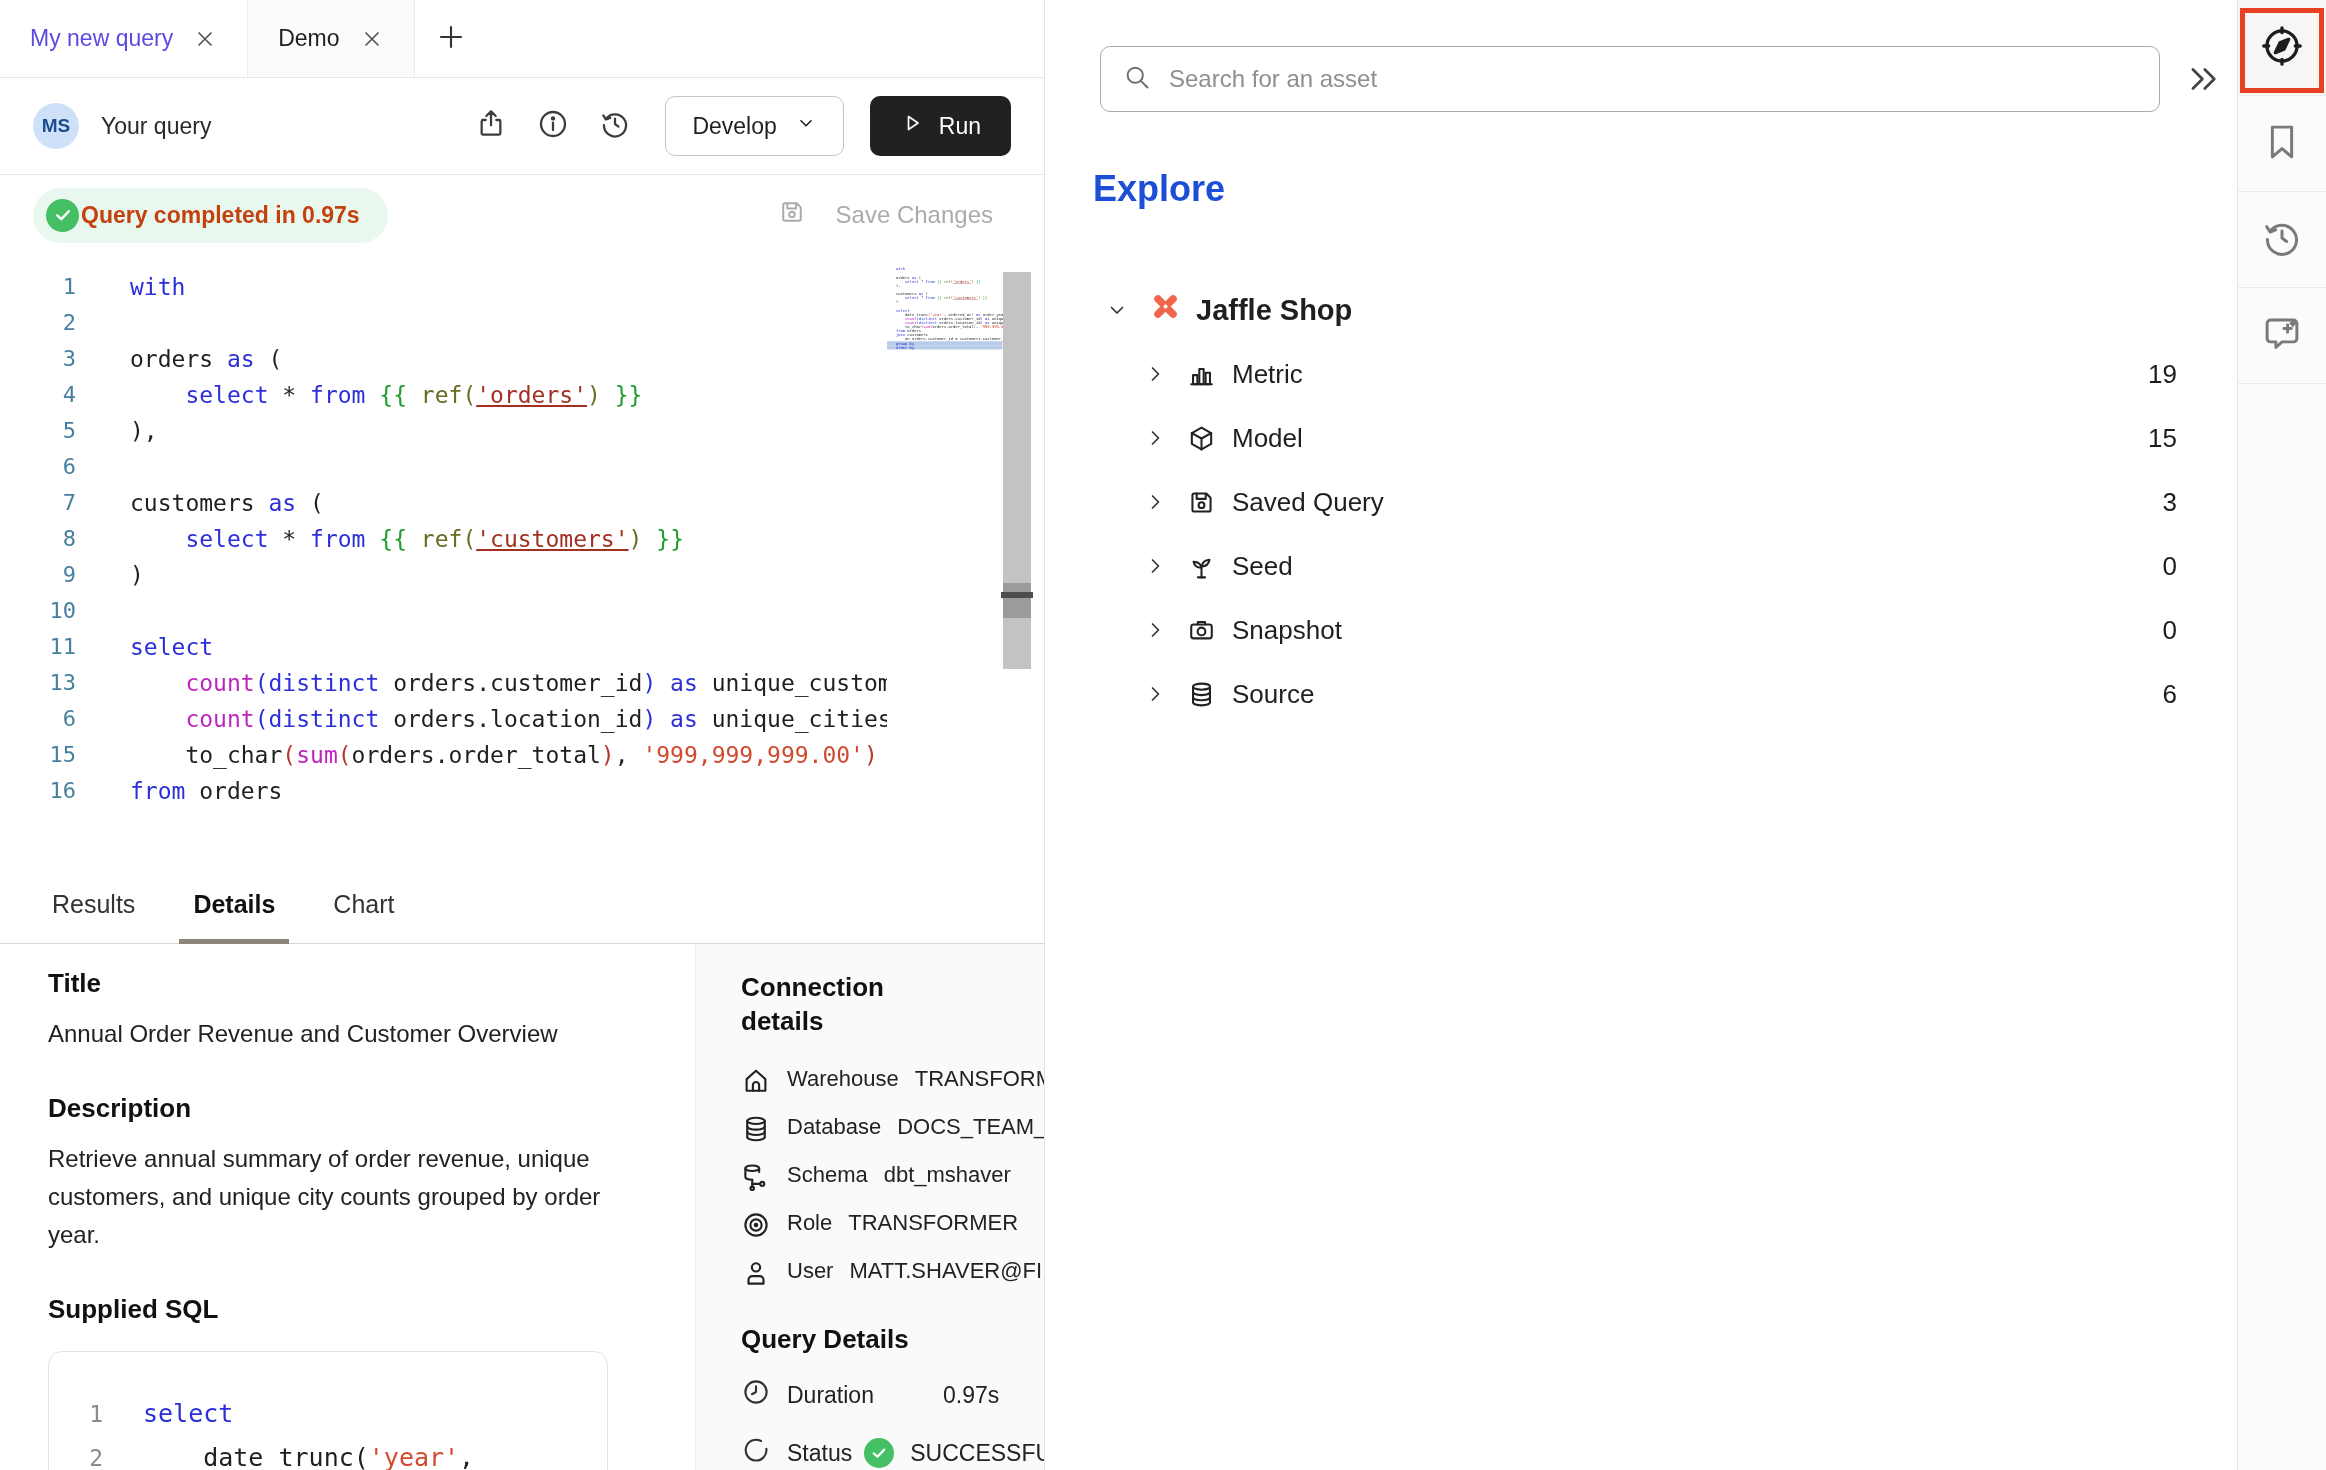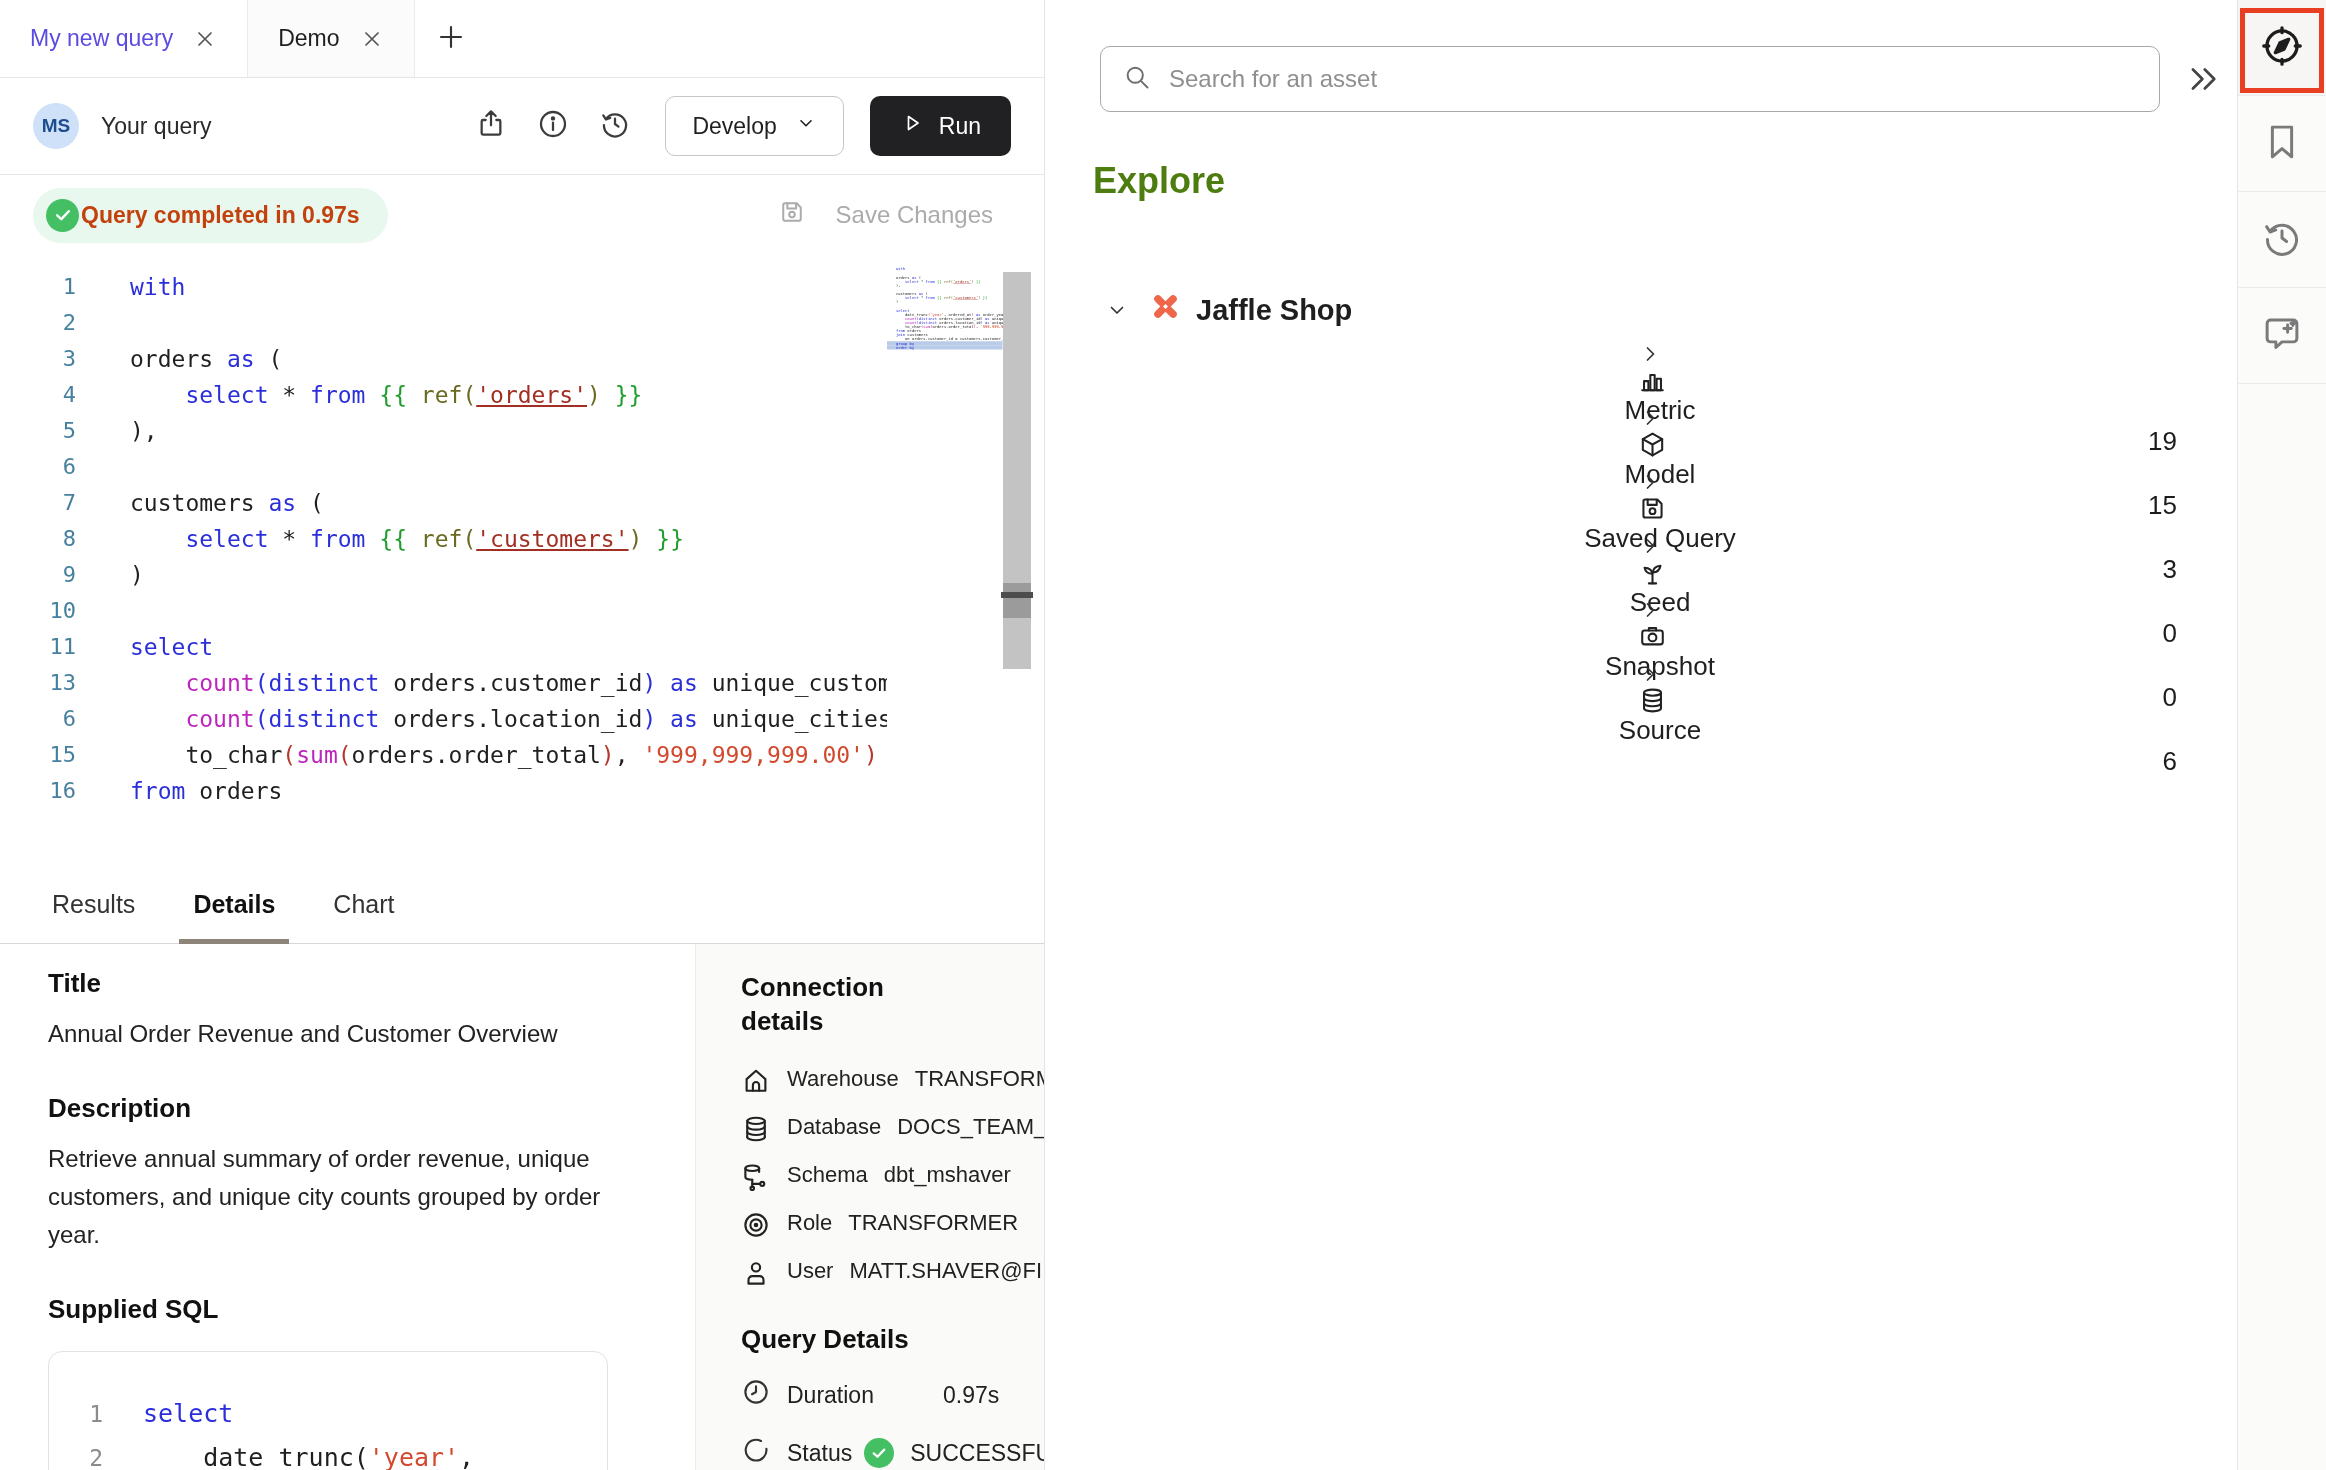--- a/index.html
+++ b/index.html
@@ -84,28 +84,28 @@
   .badge-check svg { width:18px; height:18px; color:#fff; }
 
   
   .right-pane { flex:1; position:relative; background:#fff; }
   .rp-search { position:absolute; left:55px; top:46px; width:1060px; height:66px; border:1.5px solid #a9a9a9; border-radius:10px; display:flex; align-items:center; padding:0 22px; gap:18px; background:#fff; }
   .rp-search svg { width:28px; height:28px; color:#6e6e6e; flex:none; }
   .rp-search input { border:none; outline:none; flex:1; font-size:24px; font-family:"Liberation Sans", sans-serif; color:#222; background:transparent; }
   .rp-search input::placeholder { color:#8f8f8f; }
   .collapse-btn { position:absolute; left:1140px; top:60px; color:#444; }
   .collapse-btn svg { width:38px; height:38px; }
-  .explore-h { position:absolute; left:48px; top:160px; font-size:36px; font-weight:bold; color:#4d7c0f; }
+  .explore-h { position:absolute; left:48px; top:168px; font-size:36px; font-weight:bold; color:#1d4ed8; }
   .tree { position:absolute; left:0; top:278px; right:0; }
   .tree-row { display:flex; align-items:center; height:64px; padding-right:60px; }
   .tree-row .chev { display:flex; color:#333; margin-right:20px; }
   .tree-row .chev svg { width:24px; height:24px; }
   .tree-parent { padding-left:60px; font-size:29px; font-weight:bold; }
   .tree-parent .icn svg { width:33px; height:33px; margin-right:14px; }
-  .tree-child { padding-left:98px; font-size:26px;flex-direction:column; }
+  .tree-child { padding-left:98px; font-size:26px; }
   .tree-child .icn { display:flex; margin-right:16px; color:#222; }
   .tree-child .icn svg { width:29px; height:29px; }
   .tree-count { margin-left:auto; font-size:26px; color:#1c1c1c; }
 
   
   .rail { width:89px; flex:none; border-left:1px solid #e3e3e3; background:#fbfbfa; }
   .rail-item { height:96px; display:flex; align-items:center; justify-content:center; border-bottom:1px solid #ebebea; position:relative; color:#7a7a7a; }
   .rail-item svg { width:42px; height:42px; }
   .rail-item.active { color:#1d1d1d; background:#f7f6f4; }
   .rail-item.active::after { content:""; position:absolute; inset:8px 2px 2px 2px; border:5px solid #e83f23; }

